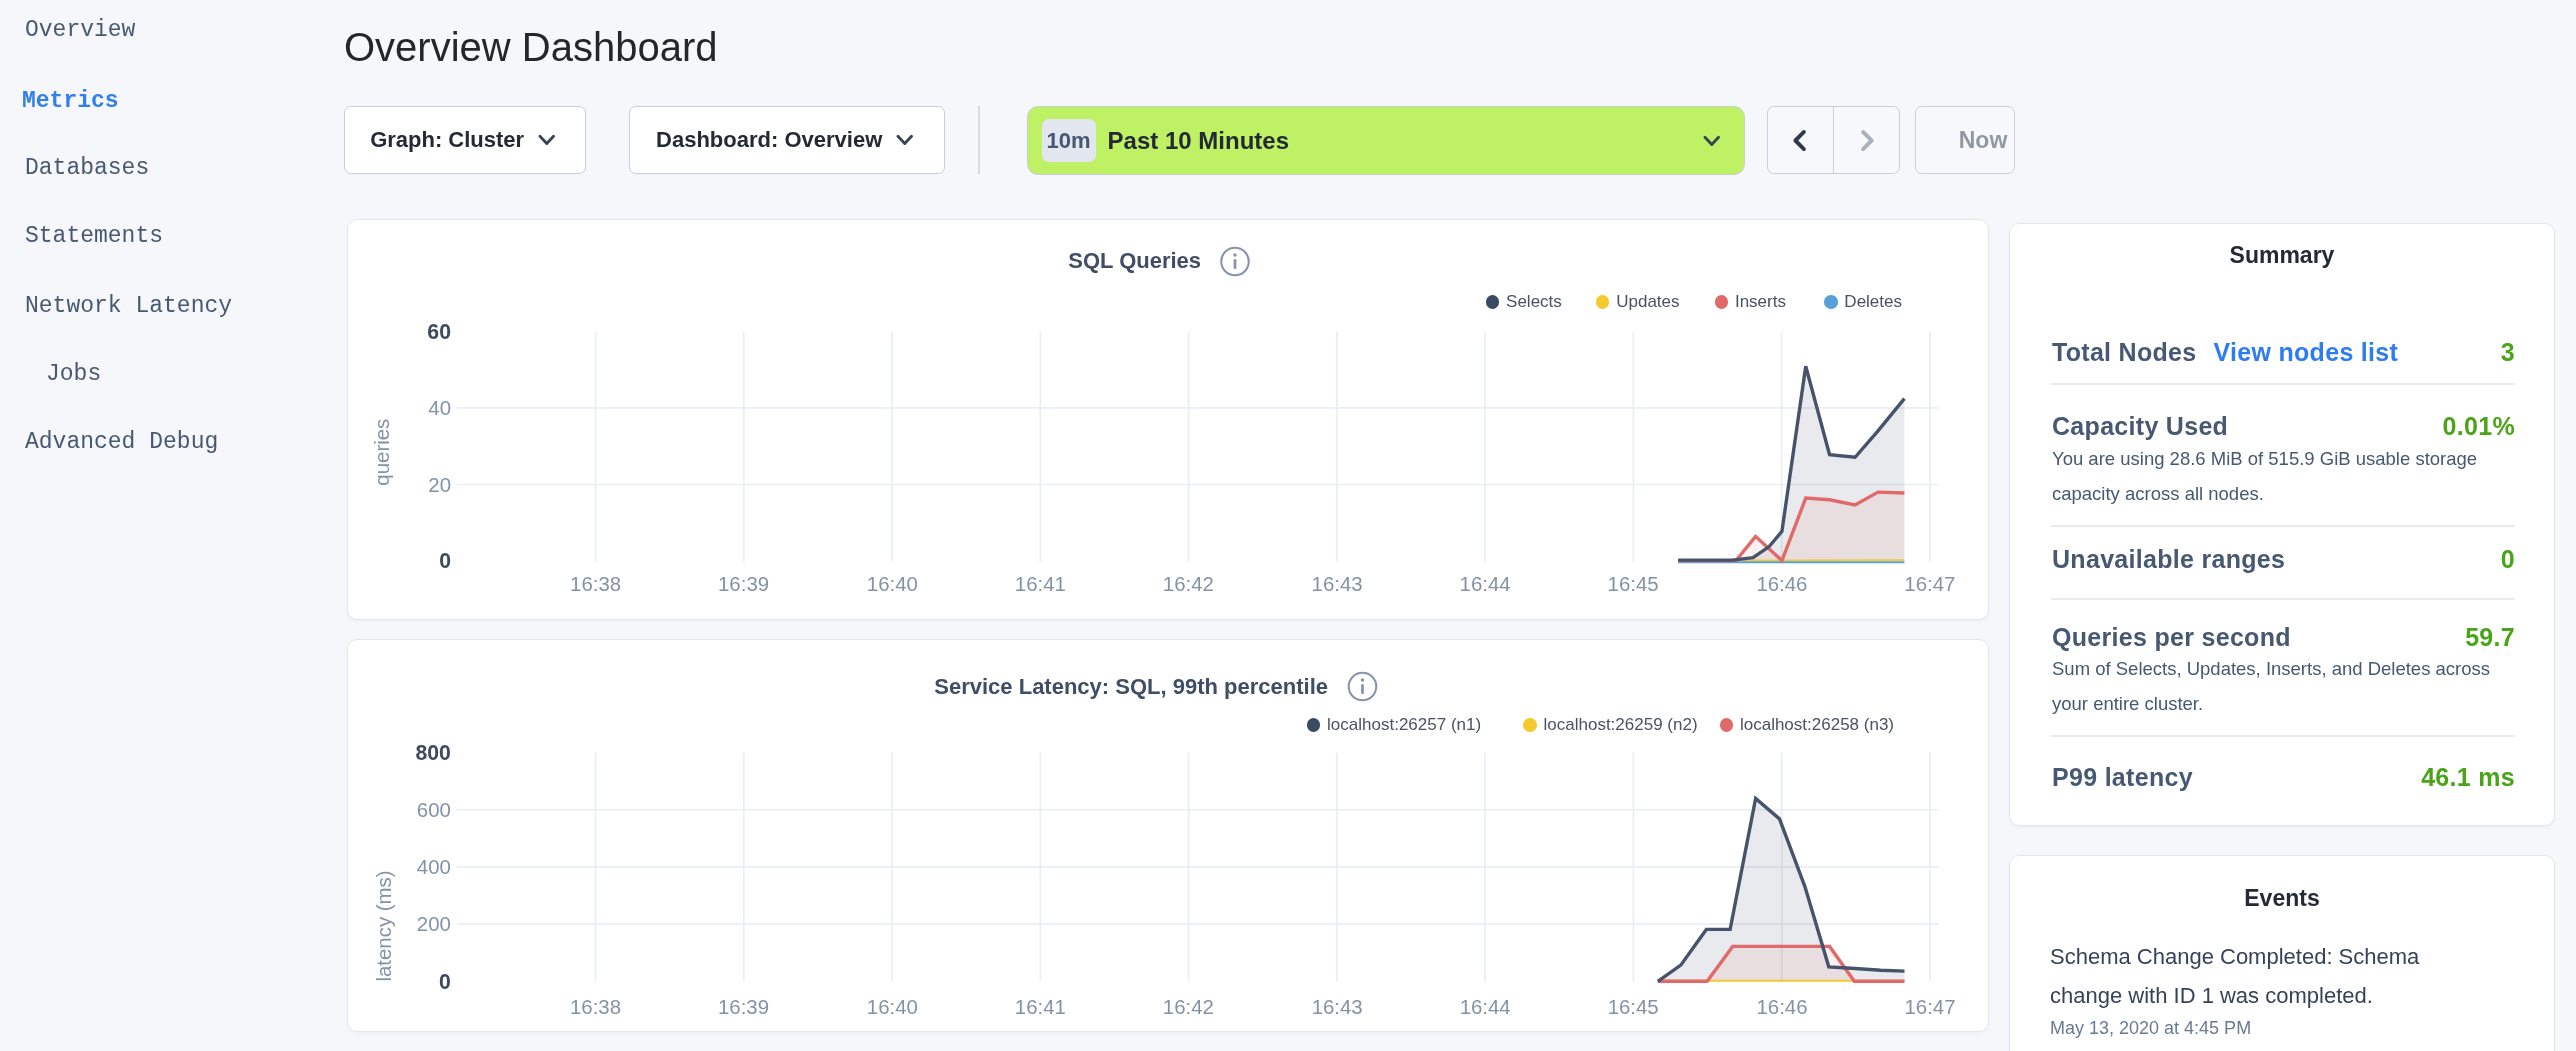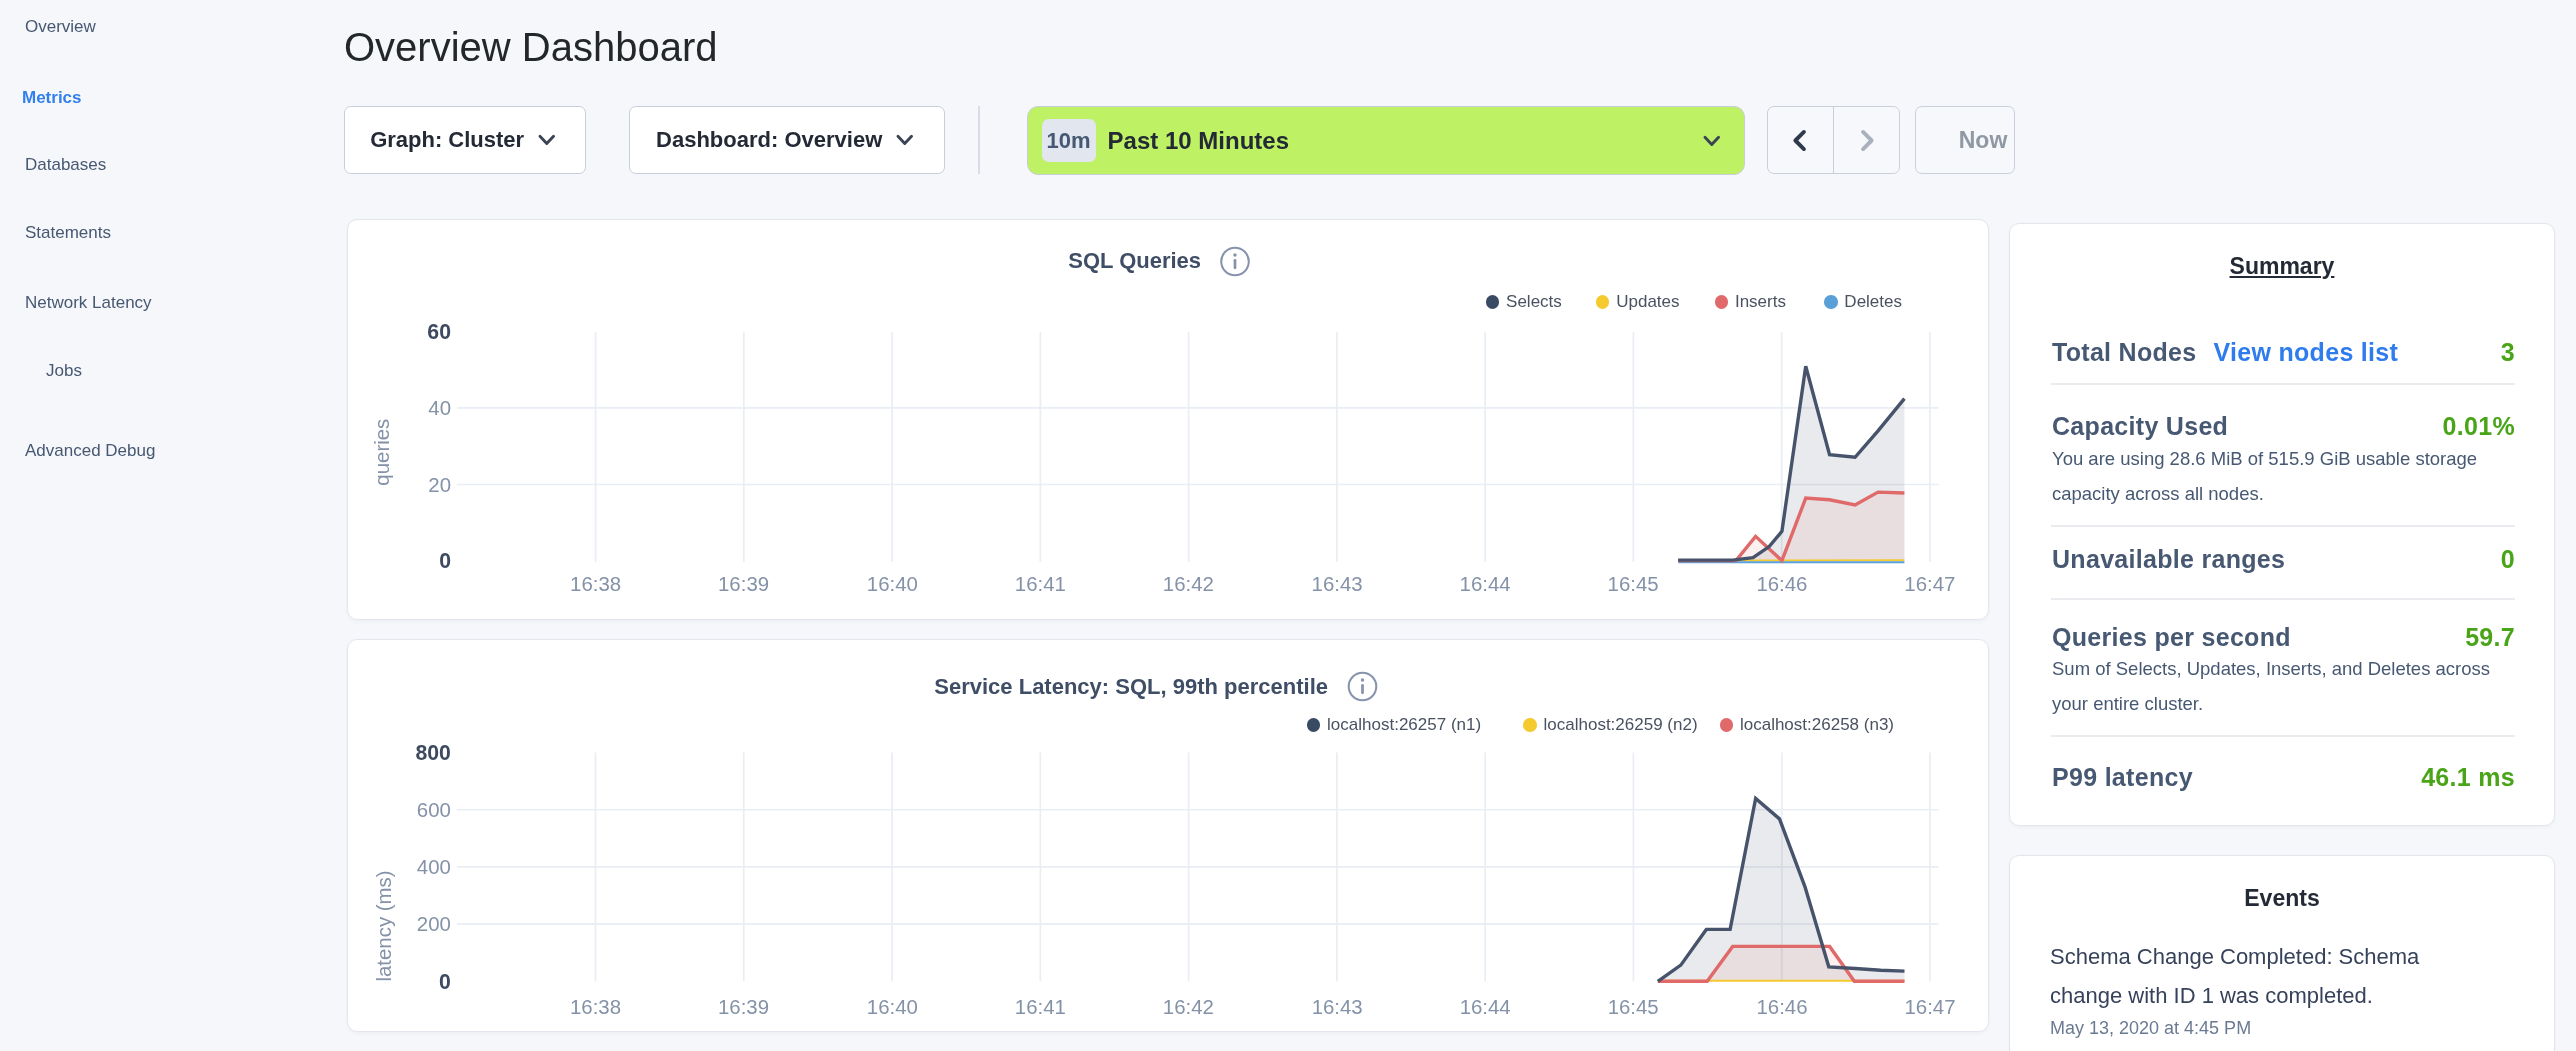--- a/index.html
+++ b/index.html
@@ -2,21 +2,21 @@
 <html style="font-size:13.6px"><head>
 <meta charset="utf-8">
 <style>
 * { margin:0; padding:0; box-sizing:border-box; }
 html,body { width:2576px; height:1051px; }
 body { background:#f5f7fa; font-family:"Liberation Sans",sans-serif; color:#475872; }
 #root { position:relative; width:2576px; height:1051px; overflow:hidden; }
 .abs { position:absolute; }
 
 
-.nav { position:absolute; left:25px; font-size:17px; color:#475872; }
+.nav { position:absolute; left:25px; font-size:23px; color:#475872;font-family:Liberation Mono, monospace; }
 .nav.active { color:#3380ec; font-weight:bold; left:22px; }
 
 
 #title { position:absolute; left:344px; top:25px; font-size:40px; color:#242729; letter-spacing:0px; }
 
 
 .ctl { position:absolute; top:106px; height:68px; background:#fff; border:1.7px solid #c8cdd9; border-radius:6.8px; display:flex; align-items:center; justify-content:center; font-weight:bold; font-size:22px; color:#242a35; white-space:nowrap; }
 .chev { margin-left:10.2px; }
 #vdiv { position:absolute; left:978px; top:106px; width:1.7px; height:68px; background:#d8dce4; }
 #timebox { position:absolute; left:1027px; top:106px; width:718px; height:69px; background:#bef264; border:1.7px solid #c8cdd9; border-radius:11px; display:flex; align-items:center; }
@@ -58,21 +58,21 @@
 </head>
 <body>
 <div id="root">
 
   <div class="nav" style="top:17px;">Overview</div>
   <div class="nav active" style="top:88px;">Metrics</div>
   <div class="nav" style="top:155px;">Databases</div>
   <div class="nav" style="top:223px;">Statements</div>
   <div class="nav" style="top:293px;">Network Latency</div>
   <div class="nav" style="top:361px;margin-left:21px;">Jobs</div>
-  <div class="nav" style="top:429px;margin-top:12px;">Advanced Debug</div>
+  <div class="nav" style="top:429px;">Advanced Debug</div>
 
   <div id="title">Overview Dashboard</div>
 
   <div class="ctl" style="left:629px; width:316px;">Dashboard: Overview
     <svg class="chev" width="25.5" height="25.5" viewBox="0 0 30 30" fill="none">
         <path d="M7 11 L15 19.5 L23 11" stroke="#3a4455" stroke-width="3.4" stroke-linecap="round" stroke-linejoin="round"></path>
       </svg>
   </div>
   <div class="ctl" style="left:344px; width:242px;">Graph: Cluster
     <svg class="chev" width="25.5" height="25.5" viewBox="0 0 30 30" fill="none">
@@ -213,21 +213,21 @@
       <text x="0" y="0" font-size="24" fill="#8492a7" text-anchor="middle" transform="translate(459,1087) rotate(-90)">latency (ms)</text>
       <polygon points="1948,1152 1975,1133 2005,1091 2033,1091 2063,937 2091,961 2121,1041 2149,1135 2180,1137 2210,1139 2238,1140 2238,1152" fill="rgba(70,83,107,0.12)"></polygon>
       <polygon points="1948,1152 2006,1152 2036,1111 2150,1111 2179,1152" fill="rgba(224,105,106,0.10)"></polygon>
       <polyline points="1948,1151.4 2238,1151.4" fill="none" stroke="#f5ca2f" stroke-width="2.4"></polyline>
       <polyline points="1948,1152 2006,1152 2036,1111 2150,1111 2179,1152 2238,1152" fill="none" stroke="#e0696a" stroke-width="4"></polyline>
       <polyline points="1948,1152 1975,1133 2005,1091 2033,1091 2063,937 2091,961 2121,1041 2149,1135 2180,1137 2210,1139 2238,1140" fill="none" stroke="#46536b" stroke-width="4"></polyline>
     </svg>
   </div>
 
   <div class="card" id="summary">
-    <h2 style="top:29px;text-decoration:underline;">Summary</h2>
+    <h2 style="top:18px;">Summary</h2>
     <div class="srow" style="top:114px;">
         <span class="k">Total Nodes</span>
         <span class="link" style="margin-right:auto;margin-left:17px;">View nodes list</span>
         <span class="v">3</span>
       </div>
     <div class="sdiv" style="top:159px;"></div>
     <div class="srow" style="top:188px;">
         <span class="k">Capacity Used</span>
         <span class="v">0.01%</span>
       </div>

